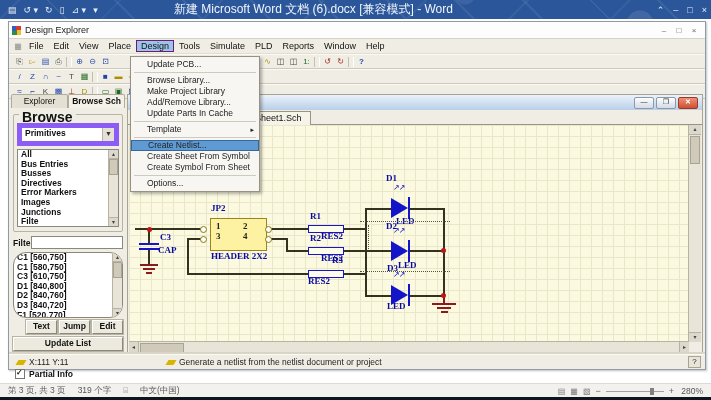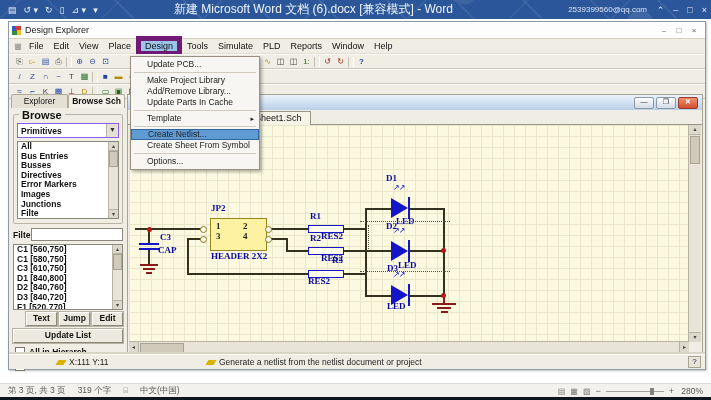--- a/index.html
+++ b/index.html
@@ -24,38 +24,38 @@
   .pt{position:absolute;left:8px;top:21px;width:696px;height:347px;background:#f0eee4;
       border:1px solid #8e9aa8;box-shadow:1px 1px 2px rgba(0,0,0,.25);font-size:9px;color:#111;}
   .pt-title{height:16px;background:#fdfdfd;border-bottom:1px solid #d5d2c6;display:flex;align-items:center;}
   .appic{width:9px;height:9px;margin:0 4px 0 3px;background:conic-gradient(#d23b2e 0 25%,#f2c028 0 50%,#2f8f3a 0 75%,#2e5fc4 0);}
   .pt-title .t{font-size:9px;color:#222;}
   .wc{margin-left:auto;display:flex;gap:3px;padding-right:5px;color:#666;font-size:8px;}
   .wc span{width:12px;text-align:center;}
   .pt-menu{display:flex;align-items:center;height:14px;padding-left:3px;background:#f0eee4;border-bottom:1px solid #e2dfd2;}
   .sysic{width:12px;color:#888;font-size:8px;text-align:center;}
   .pt-menu .m{padding:1px 5px;white-space:nowrap;}
-  .pt-menu .m.active{background:#9cc3e8;border:5px solid #701a75;padding:0 4px;}
+  .pt-menu .m.active{background:#9cc3e8;border:1px solid #701a75;padding:0 4px;}
   .tb{height:13px;display:flex;align-items:center;padding-left:4px;background:#f0eee4;
       border-top:1px solid #fbfaf4;border-bottom:1px solid #cdc9ba;position:relative;}
   .ic{width:13px;text-align:center;font-size:8px;line-height:11px;color:#35425e;cursor:default;}
   .ic.y{color:#b08c00}.ic.b{color:#2244aa}.ic.r{color:#a03020}.ic.g{color:#20691f}.ic.k{color:#444}
   .tsep{width:4px;height:10px;border-left:1px solid #c4c0b0;border-right:1px solid #fff;margin:0 1px;}
   .tb .grp2{position:absolute;left:252px;top:0;height:13px;display:flex;align-items:center;}
   
   .pt-main{position:absolute;left:0;right:0;top:72px;bottom:14px;}
   
   .panel{position:absolute;left:2px;top:0;width:114px;bottom:0;}
   .ptabs{display:flex;height:14px;}
   .ptab{flex:1;border:1px solid #b0ac9c;border-bottom:none;background:#e4e1d4;text-align:center;
         line-height:13px;font-size:8.5px;border-radius:2px 2px 0 0;}
   .ptab.active{background:#f4f2e8;font-weight:bold;}
   .gbox{position:relative;margin:6px 2px 0 2px;border:1px solid #b8b4a4;border-radius:2px;padding:8px 3px 4px 3px;}
-  .gbox .legend{position:absolute;top:-6px;left:5px;background:#f0eee4;padding:0 3px;font-size:11px;font-weight:bold;}
-  .sel{position:relative;height:13px;background:#fff;border:1px solid #8b5cf6;display:flex;align-items:center;}
+  .gbox .legend{position:absolute;top:-6px;left:5px;background:#f0eee4;padding:0 3px;font-size:14px;font-weight:bold;}
+  .sel{position:relative;height:13px;background:#fff;border:5px solid #8b5cf6;display:flex;}
   .sel .v{padding-left:3px;font-size:8.5px;font-weight:bold;}
   .sel .dd{position:absolute;right:0;top:0;bottom:0;width:11px;background:#e4e0d4;border-left:1px solid #b8b4a4;
            text-align:center;font-size:7px;line-height:12px;color:#333;}
   .plist{position:relative;margin-top:3px;background:#fff;border:1px solid #8a887c;overflow:hidden;}
   .plist .row{padding-left:3px;font-size:8.5px;font-weight:bold;line-height:9.6px;white-space:nowrap;}
   .lsb{position:absolute;right:0;top:0;bottom:0;width:9px;background:#e8e4d8;border-left:1px solid #b8b4a4;font-size:6px;color:#444;}
   .lsb .up{position:absolute;top:0;left:0;right:0;height:8px;text-align:center;line-height:8px;background:#dcd8cb;border-bottom:1px solid #b8b4a4;}
   .lsb .dn{position:absolute;bottom:0;left:0;right:0;height:8px;text-align:center;line-height:8px;background:#dcd8cb;border-top:1px solid #b8b4a4;}
   .lsb .th{position:absolute;left:0;right:0;top:9px;height:14px;background:#cfcaba;border:1px solid #a8a494;}
   .frow{display:flex;align-items:center;margin:4px 2px 0 2px;}
@@ -101,21 +101,21 @@
   .dash-v{position:absolute;width:0;border-left:1px dotted #55553a;}
   .vs{position:absolute;right:1px;top:30px;bottom:12px;width:12px;background:#e8e4d8;border-left:1px solid #b8b4a4;font-size:6px;color:#444;}
   .vs .up{position:absolute;top:0;left:0;right:0;height:9px;background:#dcd8cb;border-bottom:1px solid #b8b4a4;text-align:center;line-height:9px;}
   .vs .dn{position:absolute;bottom:0;left:0;right:0;height:9px;background:#dcd8cb;border-top:1px solid #b8b4a4;text-align:center;line-height:9px;}
   .vs .th{position:absolute;left:1px;right:1px;top:11px;height:26px;background:#cfcaba;border:1px solid #a8a494;}
   .hs{position:absolute;left:1px;right:13px;bottom:1px;height:11px;background:#e8e4d8;border-top:1px solid #b8b4a4;font-size:6px;color:#444;}
   .hs .lf{position:absolute;left:0;top:0;bottom:0;width:9px;background:#dcd8cb;border-right:1px solid #b8b4a4;text-align:center;line-height:10px;}
   .hs .rt{position:absolute;right:0;top:0;bottom:0;width:9px;background:#dcd8cb;border-left:1px solid #b8b4a4;text-align:center;line-height:10px;}
   .hs .th{position:absolute;left:11px;top:1px;height:8px;width:42px;background:#cfcaba;border:1px solid #a8a494;}
   .pt-status{position:absolute;left:0;right:0;bottom:0;height:14px;background:#f0eee4;border-top:1px solid #fbfaf4;
-     box-shadow:0 -2px 0 #d8d4c6;display:flex;align-items:center;font-size:8.5px;color:#222;padding-left:40px;}
+     box-shadow:0 -2px 0 #d8d4c6;display:flex;align-items:center;font-size:8.5px;color:#222;}
   .pen{display:inline-block;width:8px;height:5px;background:#d8b400;transform:skewX(-32deg);margin:0 4px 0 8px;}
   .coords{width:130px;}
   .helpbox{margin-left:auto;margin-right:4px;width:11px;height:10px;border:1px solid #a8a494;background:#e8e4d8;
      text-align:center;font-size:8px;line-height:10px;color:#224;}
   
   .menu{position:absolute;left:130px;top:56px;width:128px;background:#f7f6f2;border:1px solid #979083;
         box-shadow:2px 2px 3px rgba(0,0,0,.3);z-index:60;padding:2px 0;}
   .mi{height:11px;line-height:11px;padding-left:16px;font-size:8.5px;color:#222;position:relative;white-space:nowrap;}
   .mi.hl{background:#5f9ad2;border:1px solid #33689e;height:9px;line-height:9px;}
   .mi .sub{position:absolute;right:5px;top:0;font-size:7px;}
@@ -140,21 +140,20 @@
   <div class="wtb">
     <div class="qat">
       <span>▤</span>
       <span>↺ ▾</span>
       <span>↻</span>
       <span>▯</span>
       <span>⊿ ▾</span>
       <span>▾</span>
     </div>
     <div class="wtitle">新建 Microsoft Word 文档 (6).docx [兼容模式] - Word</div>
-    <div class="wacct">2539399560@qq.com</div>
     <div class="wbtns">
       <span>⌃</span>
       <span>–</span>
       <span>□</span>
       <span>×</span>
     </div>
   </div>
 
   <div class="pt">
     <div class="pt-title">
@@ -256,21 +255,21 @@
               <span class="up">▴</span>
               <span class="th"></span>
               <span class="dn">▾</span>
             </div>
           </div>
         </div>
         <div class="frow">
           <span class="fl">Filte</span>
           <input value="" style="">
         </div>
-        <div class="plist" style="height:64px;margin:3px 2px 0 2px;">
+        <div class="plist" style="height:64px;margin:3px 2px 0 2px;border-radius:13px;">
           <div class="row">C1 [560,750]</div>
           <div class="row">C1 [580,750]</div>
           <div class="row">C3 [610,750]</div>
           <div class="row">D1 [840,800]</div>
           <div class="row">D2 [840,760]</div>
           <div class="row">D3 [840,720]</div>
           <div class="row">F1 [520,770]</div>
           <div class="lsb">
             <span class="up">▴</span>
             <span class="th"></span>
@@ -408,28 +407,30 @@
       <span class="coords">X:111 Y:11</span>
       <span class="pen"></span>
       <span>Generate a netlist from the netlist document or project</span>
       <span class="helpbox">?</span>
     </div>
   </div>
 
   <div class="menu">
     <div class="mi"><span>Update PCB...</span></div>
     <div class="msep"></div>
+    <div class="mi"><span>Browse Library...</span></div>
     <div class="mi"><span>Make Project Library</span></div>
     <div class="mi"><span>Add/Remove Library...</span></div>
     <div class="mi"><span>Update Parts In Cache</span></div>
     <div class="msep"></div>
     <div class="mi"><span>Template</span><span class="sub">▸</span></div>
     <div class="msep"></div>
     <div class="mi hl"><span>Create Netlist...</span></div>
     <div class="mi"><span>Create Sheet From Symbol</span></div>
+    <div class="mi"><span>Create Symbol From Sheet</span></div>
     <div class="msep"></div>
     <div class="mi"><span>Options...</span></div>
   </div>
 
   <div class="wsb">
     <span class="seg">第 3 页, 共 3 页</span>
     <span class="seg">319 个字</span>
     <span class="seg vic">⌸</span>
     <span class="seg">中文(中国)</span>
     <span class="right">

